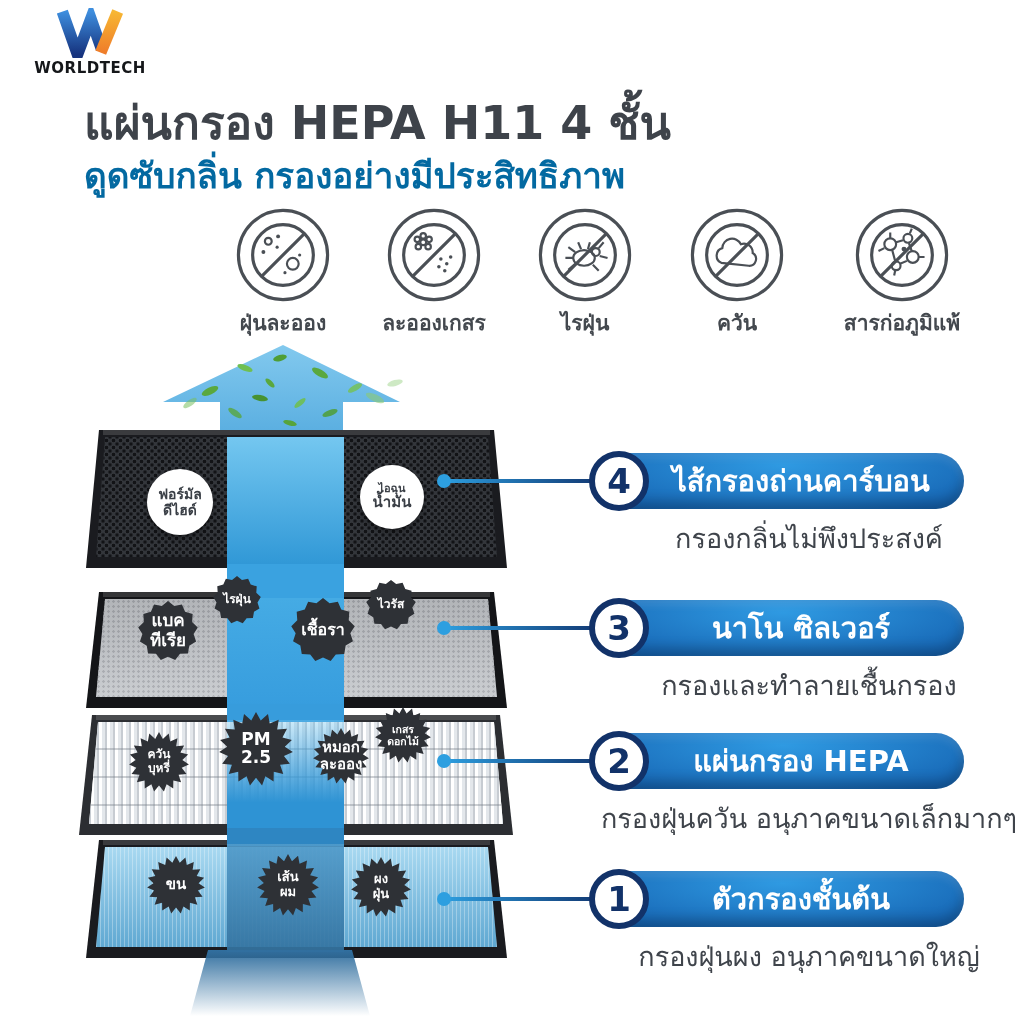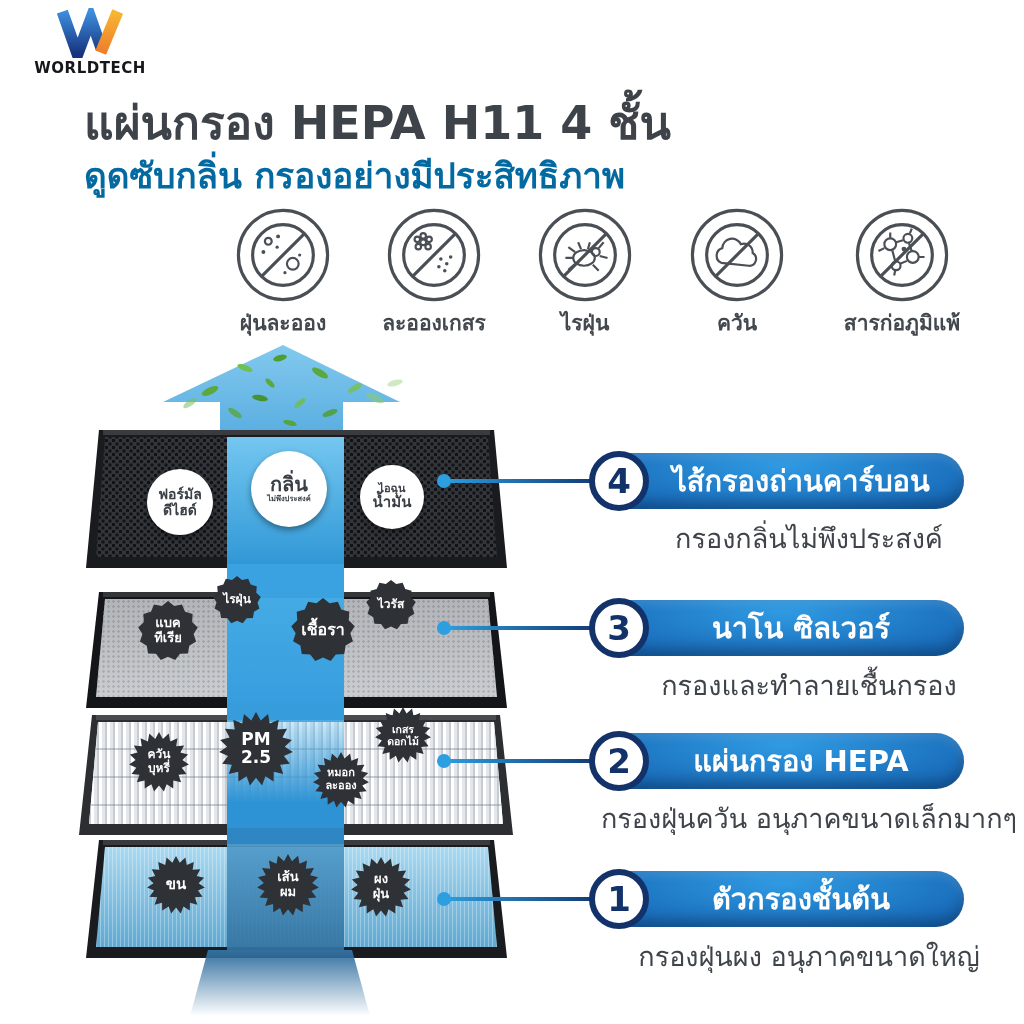--- a/index.html
+++ b/index.html
@@ -70,27 +70,27 @@
   .bubble span{display:block;}
   .bubble.white{background:#fff;border-radius:50%;color:#3a3f46;box-shadow:0 3px 6px rgba(0,0,0,.4);}
   .bubble.dark{background:#2e3136;color:#fff;}
   .b-formaldehyde{left:147px;top:469px;width:66px;height:66px;font-size:14px;}
   .b-odor{left:251px;top:451px;width:76px;height:76px;}
   .b-odor .t1{font-size:20px;line-height:1.05;}
   .b-odor .t2{font-size:7.5px;}
   .b-oil{left:360px;top:465px;width:64px;height:64px;}
   .b-oil .t1{font-size:11px;line-height:1.05;}
   .b-oil .t2{font-size:15px;}
-  .b-bacteria{left:138px;top:601px;width:60px;height:60px;font-size:13px;}
+  .b-bacteria{left:138px;top:601px;width:60px;height:60px;font-size:17px;}
   .b-dustmite{left:213px;top:576px;width:48px;height:48px;font-size:12px;}
   .b-fungus{left:291px;top:598px;width:64px;height:64px;font-size:16px;}
   .b-virus{left:366px;top:580px;width:50px;height:50px;font-size:12px;}
   .b-cig{left:129px;top:732px;width:60px;height:60px;font-size:12px;}
   .b-pm25{left:219px;top:712px;width:74px;height:74px;font-size:17px;font-weight:800;line-height:1.05;}
-  .b-mist{left:313px;top:752px;width:56px;height:56px;font-size:11px;}
+  .b-mist{left:313px;top:728px;width:56px;height:56px;font-size:15px;}
   .b-fpollen{left:375px;top:707px;width:56px;height:56px;font-size:10.5px;}
   .b-fur{left:147px;top:856px;width:58px;height:58px;font-size:15px;}
   .b-hair{left:257px;top:854px;width:62px;height:62px;font-size:13px;}
   .b-dustpowder{left:351px;top:857px;width:60px;height:60px;font-size:13px;}
 
   
   .callout{position:absolute;left:0;width:1024px;height:0;z-index:6;}
   .c4{top:481px}.c3{top:628px}.c2{top:761px}.c1{top:899px}
   .connector{position:absolute;left:443px;top:-2px;width:163px;height:4px;
              background:linear-gradient(90deg,#2d9fe0,#11346e);}
@@ -251,24 +251,20 @@
   <div class="stream s-g2"></div>
   <div class="stream s-l2"></div>
   <div class="stream s-g3"></div>
   <div class="stream s-l1"></div>
   <div class="stream s-out"></div>
 
   <div class="bubble white b-formaldehyde">
     <span>ฟอร์มัล</span>
       <span>ดีไฮด์</span>
   </div>
-  <div class="bubble white b-odor">
-    <span class="t1">กลิ่น</span>
-      <span class="t2">ไม่พึงประสงค์</span>
-  </div>
   <div class="bubble white b-oil">
     <span class="t1">ไอฉุน</span>
       <span class="t2">น้ำมัน</span>
   </div>
 
   <div class="bubble dark scallop b-bacteria" style="clip-path: polygon(50% 0%, 60.3% 8.2%, 73.2% 5.7%, 78.5% 17.8%, 91.1% 21.6%, 90.2% 34.8%, 99.6% 44%, 92.7% 55.2%, 96.8% 67.7%, 85.4% 74.4%, 83.2% 87.4%, 70% 88.1%, 62% 98.5%, 50% 93%, 38% 98.5%, 30% 88.1%, 16.8% 87.4%, 14.6% 74.4%, 3.2% 67.7%, 7.3% 55.2%, 0.4% 44%, 9.8% 34.8%, 8.9% 21.6%, 21.5% 17.8%, 26.8% 5.7%, 39.7% 8.2%);">
     <span>แบค</span>
       <span>ทีเรีย</span>
   </div>
   <div class="bubble dark scallop b-dustmite" style="clip-path: polygon(50% 0%, 60.3% 8.2%, 73.2% 5.7%, 78.5% 17.8%, 91.1% 21.6%, 90.2% 34.8%, 99.6% 44%, 92.7% 55.2%, 96.8% 67.7%, 85.4% 74.4%, 83.2% 87.4%, 70% 88.1%, 62% 98.5%, 50% 93%, 38% 98.5%, 30% 88.1%, 16.8% 87.4%, 14.6% 74.4%, 3.2% 67.7%, 7.3% 55.2%, 0.4% 44%, 9.8% 34.8%, 8.9% 21.6%, 21.5% 17.8%, 26.8% 5.7%, 39.7% 8.2%);">

